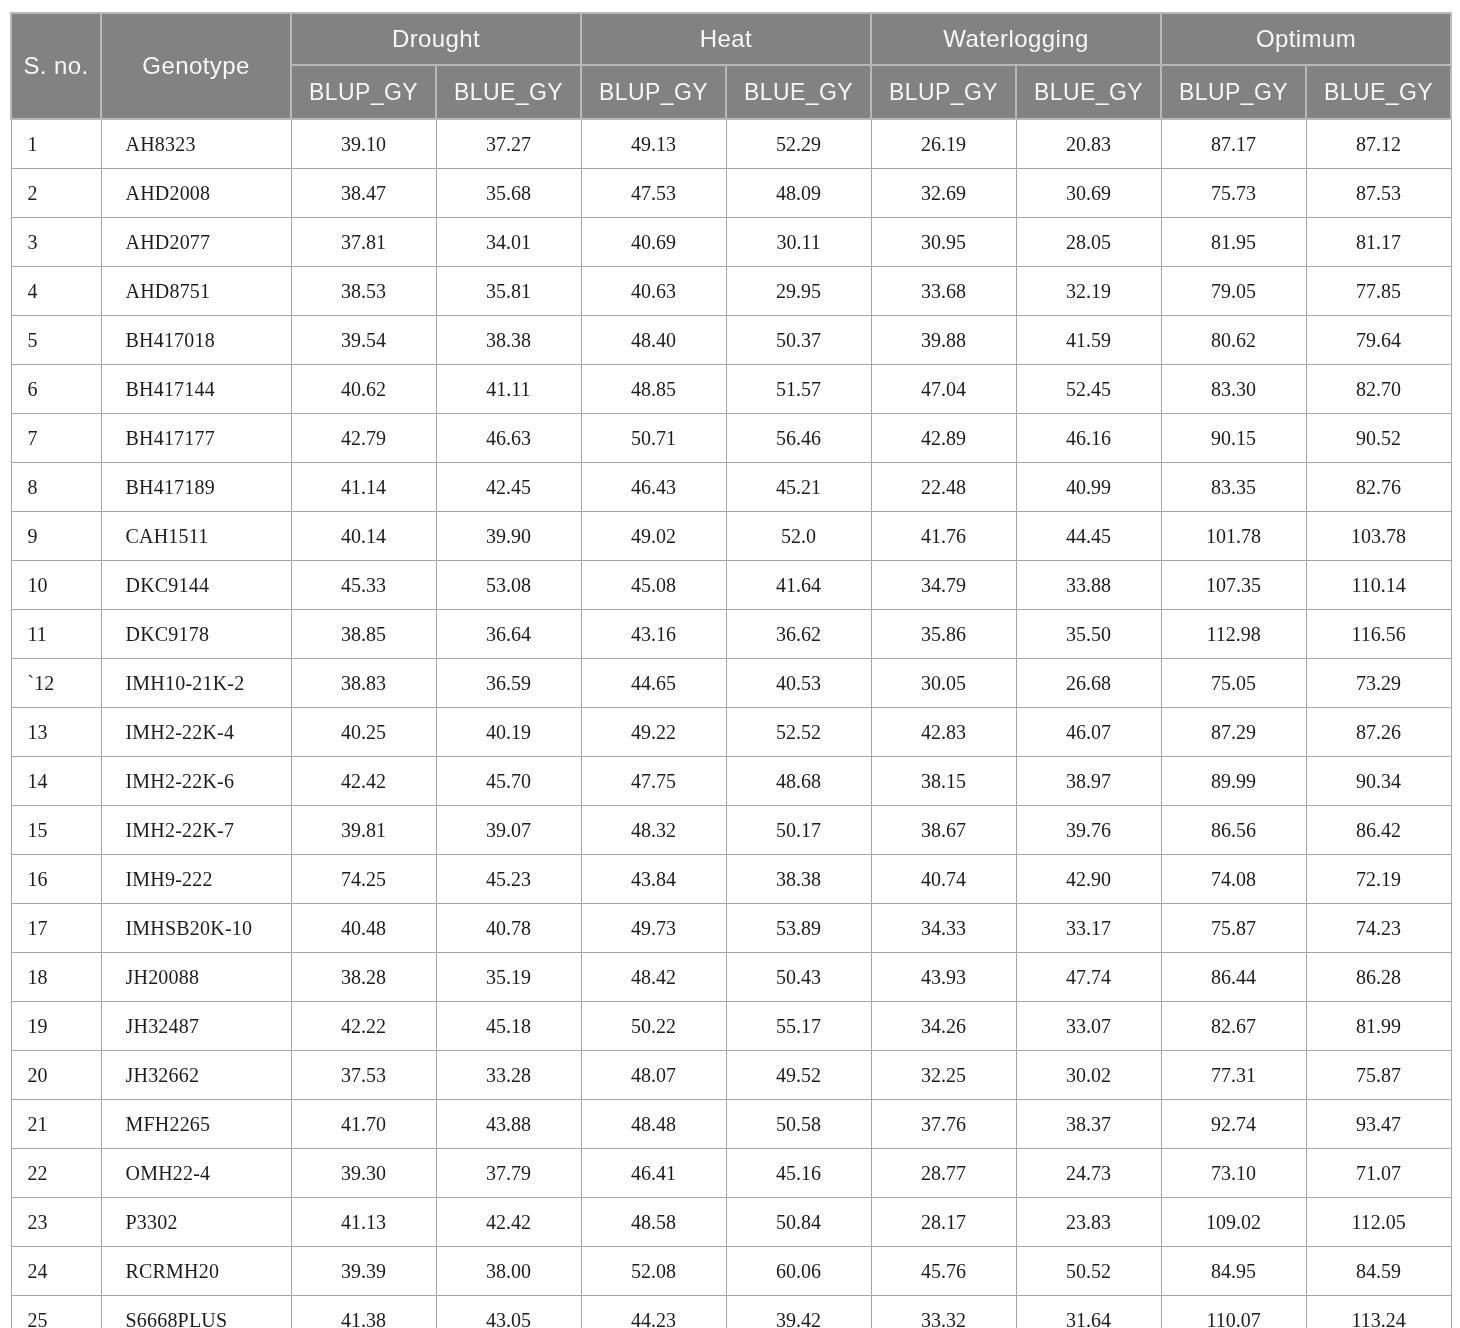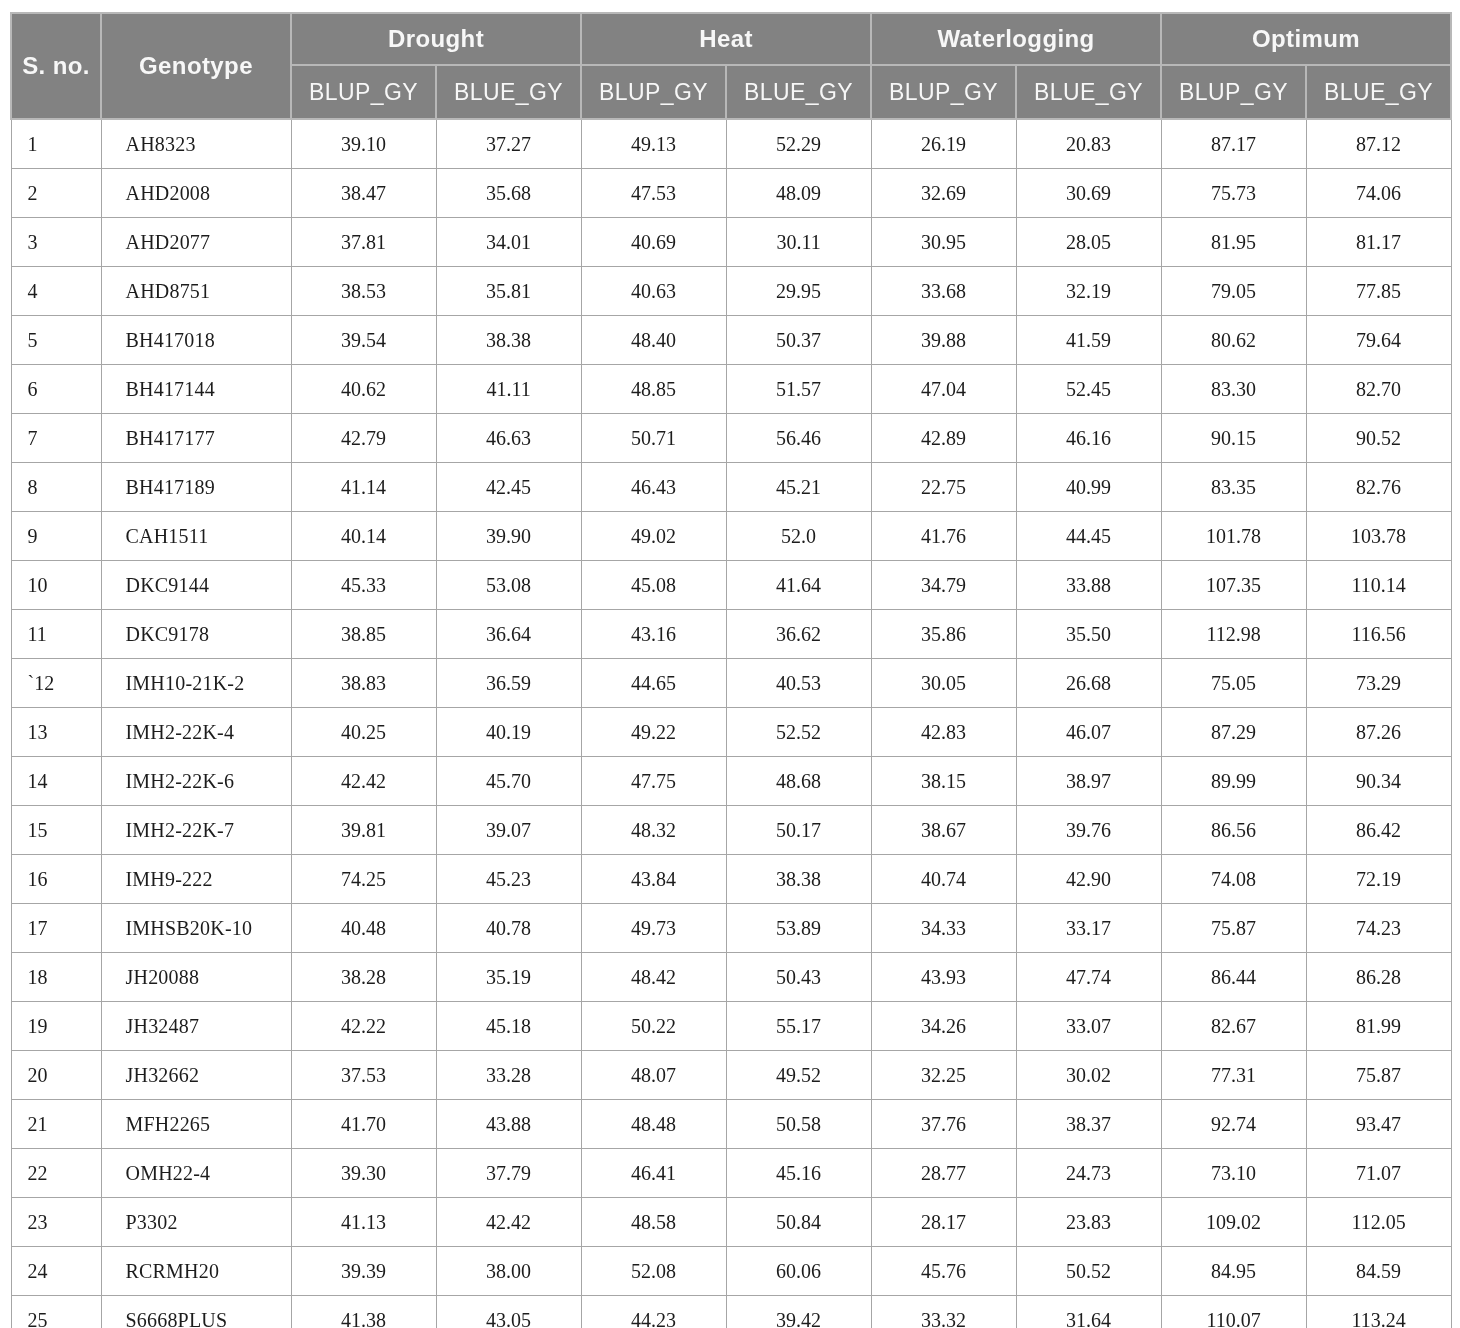--- a/index.html
+++ b/index.html
@@ -8,21 +8,21 @@
     position:absolute;left:10px;top:12px;width:1440px;
     border-collapse:collapse;table-layout:fixed;
   }
   
   thead th{
     background:#828282;color:#f7f7f7;
     font-family:"Liberation Sans",sans-serif;font-weight:400;
     border:2px solid #b8b8b8;letter-spacing:0.4px;
     text-align:center;vertical-align:middle;padding:0;
   }
-  thead tr.group-row th{font-size:24px;height:50px;font-weight:bold;}
+  thead tr.group-row th{font-size:24px;height:50px;}
   thead tr.sub-row th{font-size:23px;height:52px;}
   thead th.span-cell{font-size:23px;}
   
   tbody td{
     background:#ffffff;color:#1c1c1c;
     font-family:"Liberation Serif",serif;font-size:20px;
     border:1px solid #a6a6a6;height:48px;padding:0;
     text-align:center;vertical-align:middle;
   }
   tbody td.sno{text-align:left;padding-left:16px;}
@@ -82,21 +82,21 @@
     <tr>
       <td class="sno">2</td>
       <td class="gen">AHD2008</td>
       <td class="val">38.47</td>
       <td class="val">35.68</td>
       <td class="val">47.53</td>
       <td class="val">48.09</td>
       <td class="val">32.69</td>
       <td class="val">30.69</td>
       <td class="val">75.73</td>
-      <td class="val">74.06</td>
+      <td class="val">87.53</td>
     </tr>
 
     <tr>
       <td class="sno">3</td>
       <td class="gen">AHD2077</td>
       <td class="val">37.81</td>
       <td class="val">34.01</td>
       <td class="val">40.69</td>
       <td class="val">30.11</td>
       <td class="val">30.95</td>
@@ -157,21 +157,21 @@
       <td class="val">90.52</td>
     </tr>
 
     <tr>
       <td class="sno">8</td>
       <td class="gen">BH417189</td>
       <td class="val">41.14</td>
       <td class="val">42.45</td>
       <td class="val">46.43</td>
       <td class="val">45.21</td>
-      <td class="val">22.75</td>
+      <td class="val">22.48</td>
       <td class="val">40.99</td>
       <td class="val">83.35</td>
       <td class="val">82.76</td>
     </tr>
 
     <tr>
       <td class="sno">9</td>
       <td class="gen">CAH1511</td>
       <td class="val">40.14</td>
       <td class="val">39.90</td>

